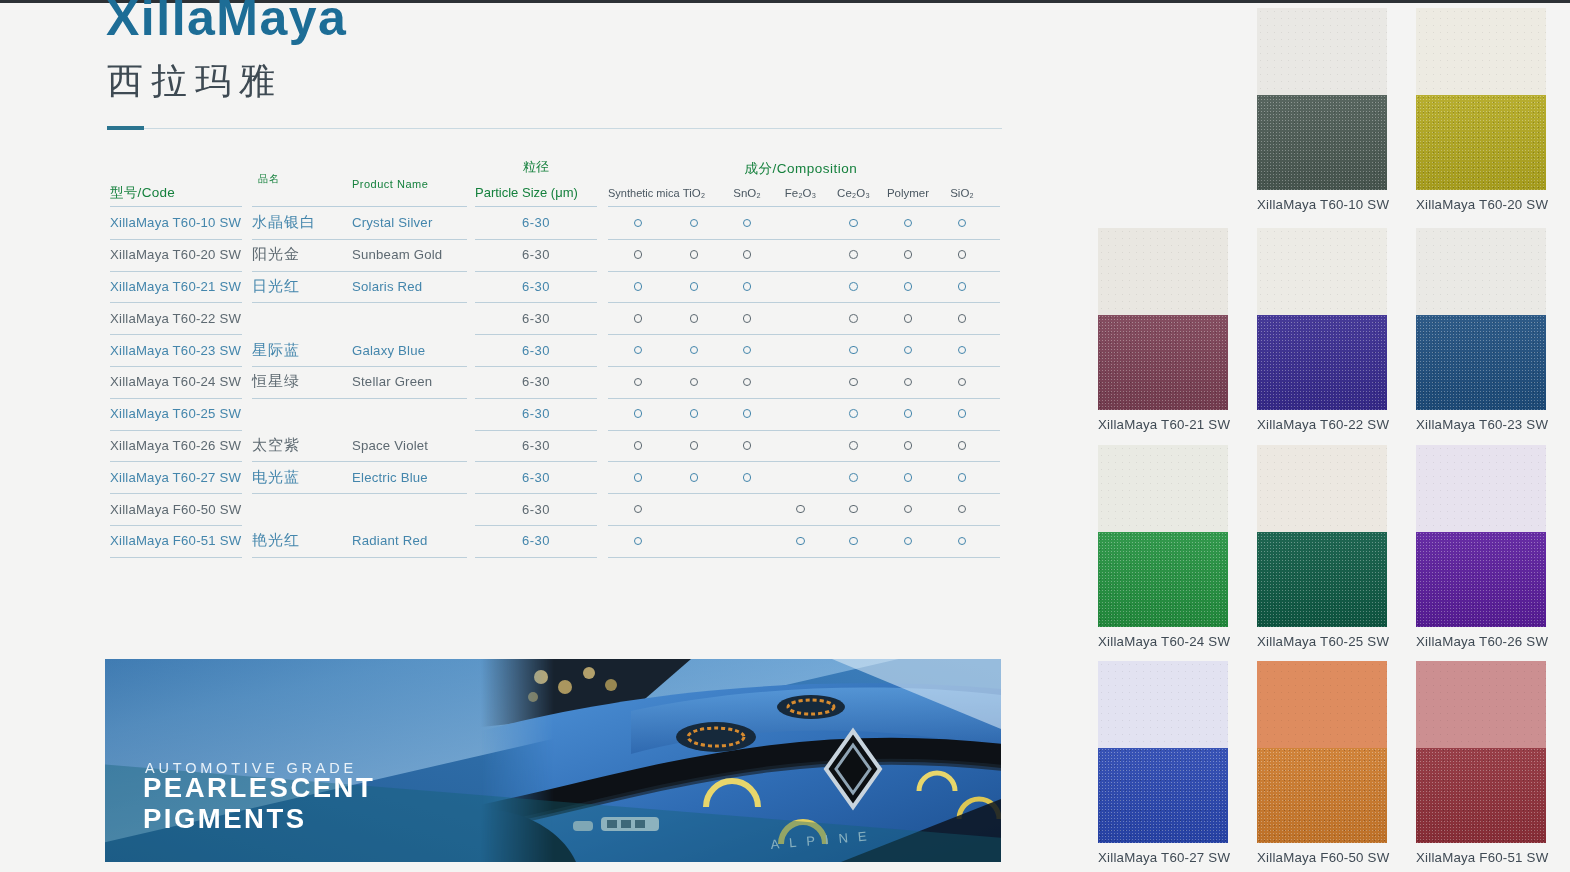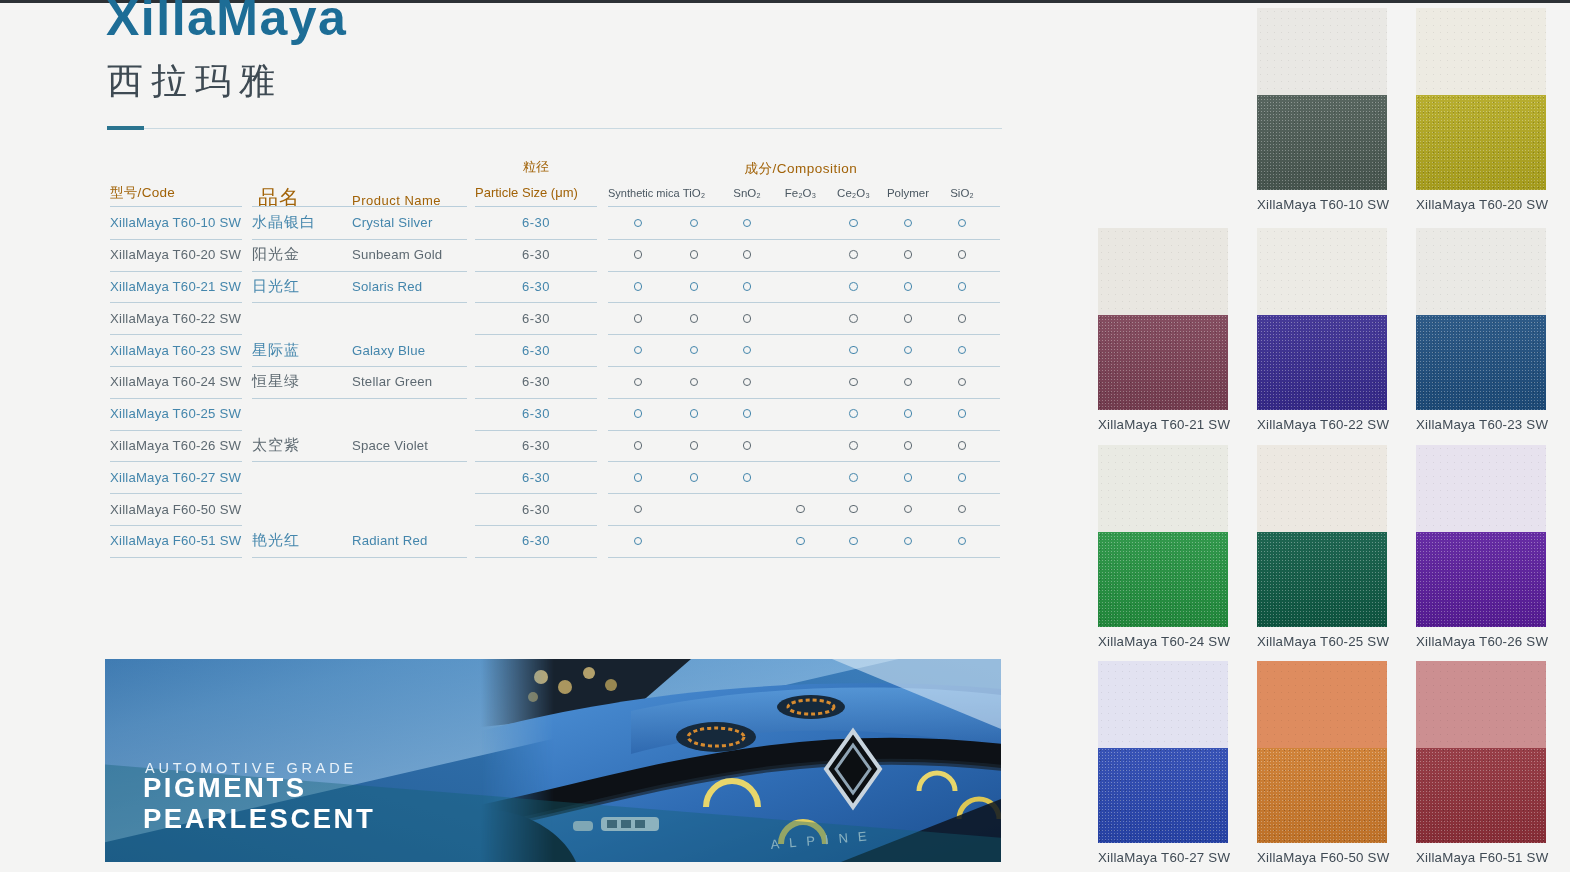--- a/index.html
+++ b/index.html
@@ -14,26 +14,26 @@
   
   .brand{position:absolute;left:106px;top:-11px;font-size:50px;font-weight:800;
     color:#1d6d96;letter-spacing:1.5px;}
   .brand-cn{position:absolute;left:107px;top:57px;font-size:36px;color:#3e4a53;
     letter-spacing:8px;font-weight:500;}
   .divider{position:absolute;left:107px;top:128px;width:895px;height:1px;background:#c9d9e1;}
   .divider-accent{position:absolute;left:107px;top:126px;width:37px;height:4px;background:#2a748f;}
 
   
   .ptable{position:absolute;left:110px;top:152px;width:892px;height:410px;font-size:13.5px;}
-  .hdr{position:absolute;color:#a16207;}
+  .hdr{position:absolute;color:#15803d;}
   .h-particle-group{left:365px;top:6px;width:122px;text-align:center;font-size:13px;}
   .h-comp-group{left:498px;top:8px;width:386px;text-align:center;font-size:13.5px;letter-spacing:.5px;}
   .h-code{left:0;top:32px;font-size:13.5px;letter-spacing:.3px;}
-  .h-cn{left:148px;top:32px;font-size:20px;letter-spacing:1px;}
-  .h-en{left:242px;top:41px;font-size:13px;letter-spacing:.5px;}
+  .h-cn{left:148px;top:20px;font-size:10px;letter-spacing:1px;}
+  .h-en{left:242px;top:26px;font-size:11px;letter-spacing:.5px;}
   .h-ps{left:365px;top:33px;width:122px;font-size:13px;}
   .h-comp-cols{position:absolute;left:498px;top:35px;width:380px;display:grid;
     grid-template-columns:60px 52px 54px 53px 53px 56px 52px;color:#4a5761;}
   .h-comp-cols span{text-align:center;font-size:11.5px;white-space:nowrap;}
   .h-comp-cols span:first-child{font-size:11px;}
   .hline{position:absolute;top:54px;height:1px;background:#b9cedb;}
   .hline.l1{left:0;width:132px;}
   .hline.l2{left:142px;width:215px;}
   .hline.l3{left:365px;width:122px;}
   .hline.l4{left:498px;width:392px;}
@@ -415,20 +415,24 @@
               <i class="dot on"></i>
             </span>
       </div>
     </div>
   </div>
 
   <div class="trow teal">
     <div class="cell c-code-wrap">
           <span class="c-code">XillaMaya T60-27 SW</span>
         </div>
+    <div class="cell c-name-wrap">
+      <span class="c-cn">电光蓝</span>
+      <span class="c-en">Electric Blue</span>
+    </div>
     <div class="cell c-ps-wrap">
           <span class="c-ps">6-30</span>
         </div>
     <div class="cell c-comp-wrap">
       <div class="dots">
         <span class="dotslot">
               <i class="dot on"></i>
             </span>
         <span class="dotslot">
               <i class="dot on"></i>
@@ -576,22 +580,22 @@
 
       <path d="M0,150 C40,150 80,170 95,203 L0,203 Z" fill="#0e1723"></path>
       <path d="M360,203 L520,140 L520,203 Z" fill="#0c1420" opacity=".85"></path>
       <text x="290" y="190" fill="#cfe0ee" font-size="13" letter-spacing="10" font-family="Liberation Sans, sans-serif" transform="rotate(-5 290 190)">ALPINE</text>
     </svg>
   </div>
   <div class="corner-wedge"></div>
   <div class="teal-wedge"></div>
   <div class="banner-kicker">AUTOMOTIVE GRADE</div>
   <div class="banner-title">
+    <div>PEARLESCENT</div>
     <div>PIGMENTS</div>
-    <div>PEARLESCENT</div>
   </div>
 </div>
 
 <div class="swatchgrid">
   <div class="swcell" style="left: 159px; top: 8px; --top: #e9e8e4; --bottom: #4b5a53;">
     <div class="swatch">
       <div class="half top"></div>
       <div class="half bottom"></div>
     </div>
     <div class="swlabel">XillaMaya T60-10 SW</div>

